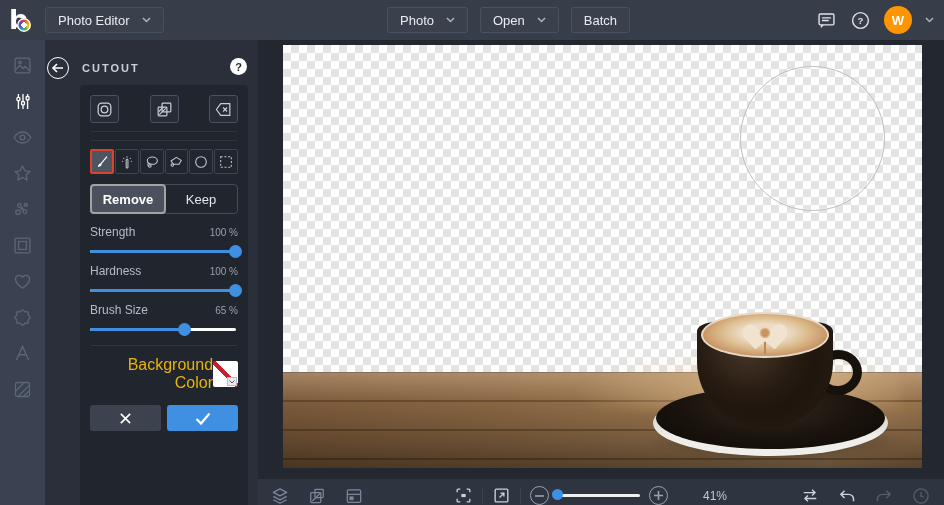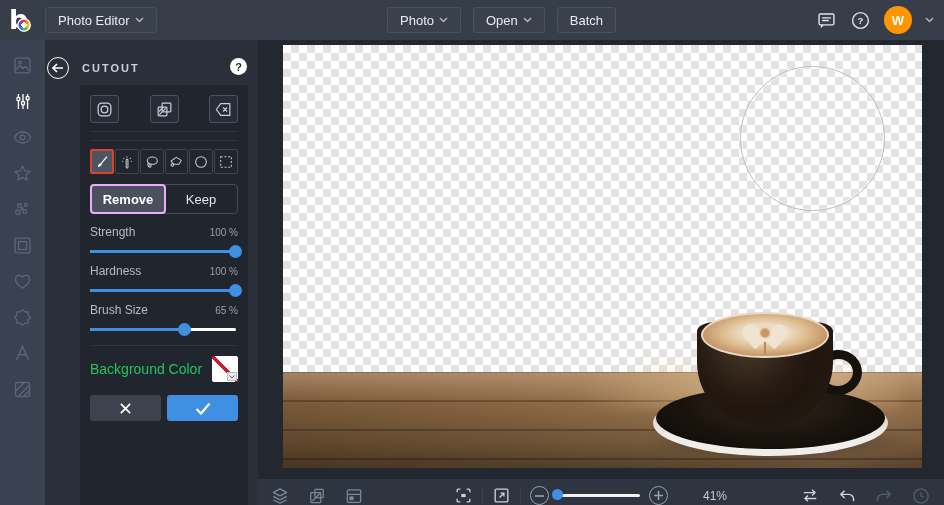--- a/index.html
+++ b/index.html
@@ -10,21 +10,21 @@
 
   
   .topbar { position:absolute; left:0; top:0; width:944px; height:40px; background:#373d49; z-index:30;
     display:flex; align-items:center; }
   .logo { position:relative; width:24px; height:30px; margin-left:9px; }
   .logo .b { color:#fff; font-size:27px; font-weight:bold; line-height:30px; font-family:"DejaVu Sans",sans-serif; }
   .logo .wheel { position:absolute; left:8px; top:13px; width:14px; height:14px; border-radius:50%;
     background: radial-gradient(circle,#fff 0 26%, transparent 28%),
       conic-gradient(#e63a3a,#f08c1e,#f2d023,#61b544,#2e9ec7,#3f51b5,#8e3fae,#e63a3a);
     box-shadow:0 0 0 1.5px #fff inset; }
-  .tb-btn { display:flex; align-items:center; gap:5px; height:26px; padding:0 12px;
+  .tb-btn { display:flex; align-items:center; gap:12px; height:26px; padding:0 12px;
     border:1px solid #4a5160; border-radius:3px; color:#e8ebf1; font-size:13px; cursor:pointer;
     background:rgba(255,255,255,0.02); }
   .menu-btn { margin-left:12px; border-color:#474e5c; }
   .tb-center { position:absolute; left:387px; top:7px; display:flex; gap:12px; }
   .tb-right { position:absolute; right:10px; top:0; height:40px; display:flex; align-items:center; gap:13px; }
   .tb-icon { color:#dfe3ea; cursor:pointer; }
   .avatar { width:28px; height:28px; border-radius:50%; background:#ff9500; color:#fff; font-weight:bold;
     font-size:13px; display:flex; align-items:center; justify-content:center; cursor:pointer; }
   .chev { color:#aeb4bf; }
 
@@ -52,32 +52,32 @@
   .divider { height:1px; background:rgba(255,255,255,0.08); margin:8px 1px; }
   .green-btn { width:100%; height:27px; background:#45b14a; border:none; border-radius:4px; color:#fff;
     font-size:13px; font-weight:bold; font-family:inherit; cursor:pointer; }
   .tool-row { display:grid; grid-template-columns:repeat(6,1fr); gap:1px; }
   .tool-cell { height:25px; border:1px solid #3e4551; border-radius:2px; color:#c3c9d4;
     display:flex; align-items:center; justify-content:center; cursor:pointer; }
   .tool-cell.selected { background:#4e5562; border:2px solid #dc4327; color:#fff; }
   .mode { display:flex; height:30px; margin-top:10px; border:1px solid #454c59; border-radius:4px; }
   .mode-btn { flex:1; display:flex; align-items:center; justify-content:center; font-size:13px;
     color:#e3e6ec; cursor:pointer; }
-  .mode-btn.selected { background:#4a515d; border:2px solid #f0abfc; border-radius:4px; margin:-1px;
+  .mode-btn.selected { background:#4a515d; border:2px solid #a3a3a3; border-radius:4px; margin:-1px;
     color:#fff; font-weight:bold; }
   .slider-group { margin-top:11px; }
   .slider-head { display:flex; justify-content:space-between; align-items:baseline; }
   .slider-label { font-size:12px; color:#b6bcc6; }
   .slider-value { font-size:10px; color:#98a0ac; }
   .track { position:relative; height:3px; background:#fff; border-radius:2px; margin:11px 2px 6px 0; cursor:pointer; }
   .fill { position:relative; height:100%; background:#3f8fe2; border-radius:2px; }
   .thumb { position:absolute; right:-6px; top:50%; width:13px; height:13px; margin-top:-6.5px;
     border-radius:50%; background:#3f8fe2; cursor:pointer; }
   .bgcolor-row { display:flex; justify-content:space-between; align-items:center; margin-top:10px; }
-  .bgcolor-label { font-size:14px; color:#22c55e; }
+  .bgcolor-label { font-size:16px; color:#eab308;text-align:right; }
   .swatch { position:relative; width:26px; height:26px; background:#fff; border-radius:2px; cursor:pointer;
     background-image:linear-gradient(45deg, transparent 45%, #c6202e 45% 55%, transparent 55%); }
   .swatch-chev { position:absolute; right:1px; bottom:1px; width:10px; height:9px; background:#e9e9ee;
     border:1px solid #b9bcc6; display:flex; align-items:center; justify-content:center; color:#555; }
   .actions { display:flex; gap:6px; margin-top:13px; }
   .act-btn { flex:1; height:26px; border:none; border-radius:3px; display:flex; align-items:center;
     justify-content:center; cursor:pointer; color:#fff; }
   .act-cancel { background:#3d434e; }
   .act-confirm { background:#3f8fe2; }
 

